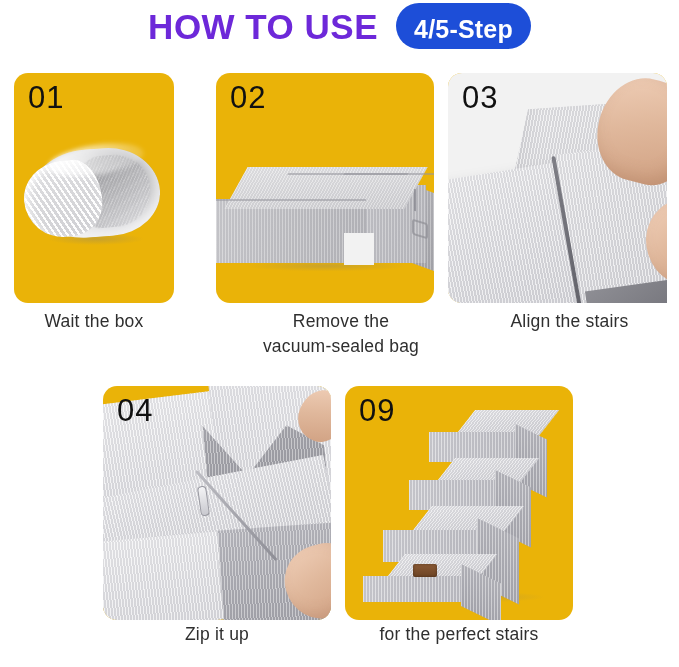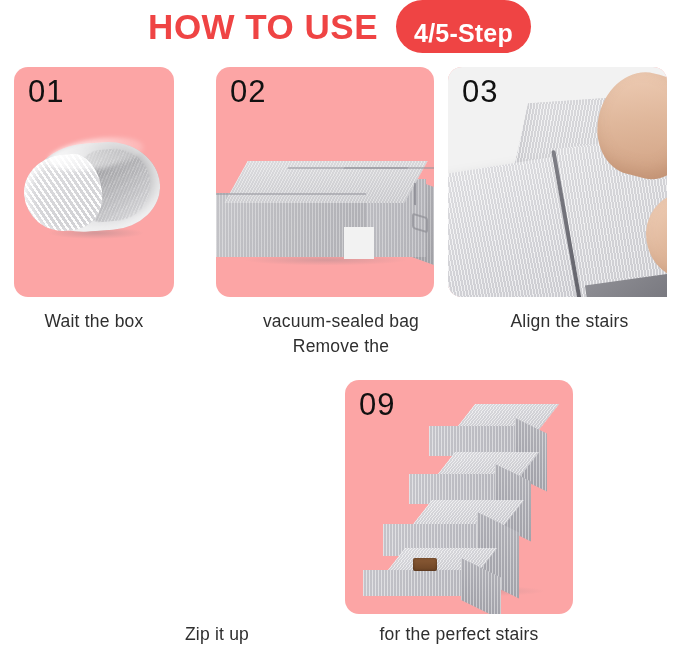--- a/index.html
+++ b/index.html
@@ -11,32 +11,33 @@
   }
   .page { position: relative; width: 679px; height: 667px; background: #fff; }
 
   
   .header {
     position: absolute; left: 0; top: 0; width: 679px; height: 52px;
     display: flex; align-items: center; justify-content: center; gap: 18px;
   }
   .title {
     font-size: 35px; font-weight: 700; letter-spacing: 0.5px;
-    color: #ef4444; line-height: 1; white-space: nowrap;
+    color: #6d28d9; line-height: 1; white-space: nowrap;
   }
   .badge {
-    background: #ef4444; color: #fff; border-radius: 999px;
-    padding: 21px 18px 7px; font-size: 25px; font-weight: 700;
+    background: #1d4ed8; color: #fff; border-radius: 999px;
+    padding: 14px 18px 7px; font-size: 25px; font-weight: 700;
     letter-spacing: 0.2px; line-height: 1; white-space: nowrap;
   }
 
   
   .card {
-    position: absolute; background: #fca5a5; border-radius: 14px;
+    position: absolute; background: #eab308; border-radius: 14px;
     overflow: hidden;
+    margin-top: 6px;
   }
   .card .num {
     position: absolute; left: 14px; top: 8px; z-index: 6;
     font-size: 31px; font-weight: 400; color: #111; letter-spacing: 1px;
     line-height: 1.1;
   }
   .card.bleed-right { border-top-right-radius: 14px; border-bottom-right-radius: 0; }
 
   .caption {
     position: absolute; text-align: center; color: #2f2f2f;
@@ -289,41 +290,56 @@
         <div class="blk blk-seam" style="left:72px; top:80px; width:120px; transform:skewX(-29deg) rotate(0deg);"></div>
         <div class="blk blk-seam" style="left:128px; top:80px; width:120px; transform:skewX(-29deg);"></div>
         <div class="blk blk-seam" style="left:0px; top:106px; width:150px; height:2px;"></div>
         <div class="blk-notch"></div>
         <div class="blk-handle"></div>
         <div class="blk-zip"></div>
       </div>
     </div>
   </div>
   <div class="caption" style="left:232px; top:309px; width:218px;">
+    <div>Remove the</div>
     <div>vacuum-sealed bag</div>
-    <div>Remove the</div>
   </div>
 
   <div class="card bleed-right" style="left:448px; top:67px; width:219px; height:230px;">
     <div class="num">03</div>
     <div class="stage">
       <div class="z3-bg"></div>
       <div class="z3-back corduroy"></div>
       <div class="z3-front corduroy"></div>
       <div class="z3-front2 corduroy"></div>
       <div class="z3-seam"></div>
       <div class="z3-dark"></div>
       <div class="hand h3a"></div>
       <div class="hand h3b"></div>
     </div>
   </div>
   <div class="caption" style="left:460px; top:309px; width:219px;">
     <div>Align the stairs</div>
   </div>
 
+  <div class="card" style="left:103px; top:380px; width:228px; height:234px;">
+    <div class="num">04</div>
+    <div class="stage">
+      <div class="z4-topleft corduroy"></div>
+      <div class="z4-topright corduroy"></div>
+      <div class="z4-vwedge ridge"></div>
+      <div class="z4-midband corduroy"></div>
+      <div class="z4-lowleft corduroy"></div>
+      <div class="z4-lowright ridge"></div>
+      <div class="z4-zipline"></div>
+      <div class="z4-pull"></div>
+      <div class="hand h4"></div>
+      <div class="hand h4b"></div>
+    </div>
+  </div>
   <div class="caption" style="left:103px; top:622px; width:228px;">
     <div>Zip it up</div>
   </div>
 
   <div class="card" style="left:345px; top:380px; width:228px; height:234px;">
     <div class="num">09</div>
     <div class="stage">
       <div style="position:absolute; left:22px; top:22px; width:200px; height:200px;">
         <div class="st-shadow"></div>
 

